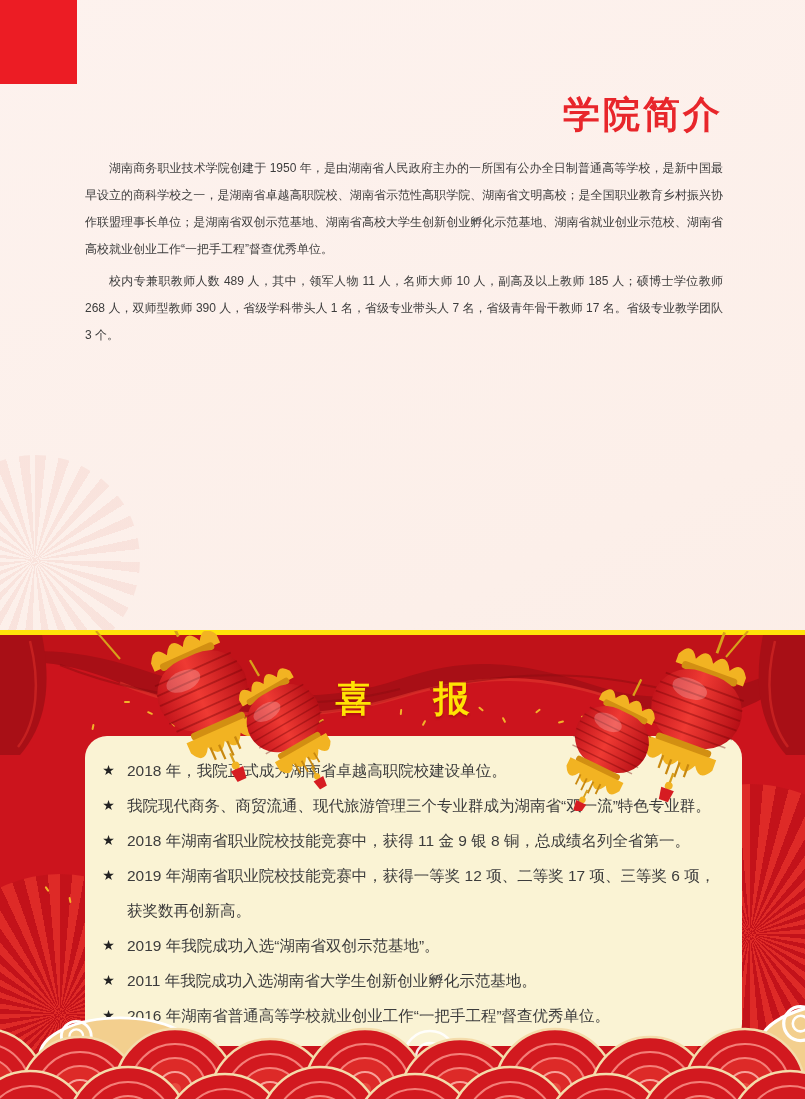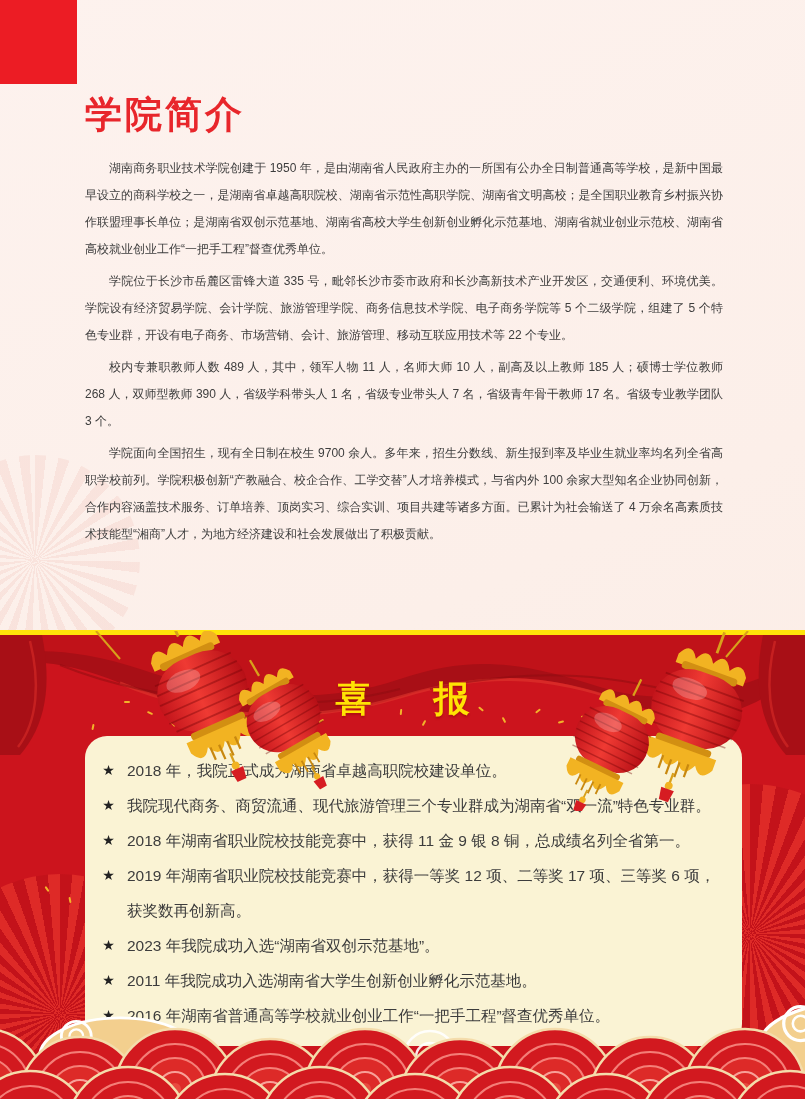--- a/index.html
+++ b/index.html
@@ -14,21 +14,21 @@
   .corner-accent { position:absolute; left:0; top:0; width:77px; height:84px; background:#ec1c24; }
   
   .faint-fan {
     position:absolute; left:-70px; top:455px; width:210px; height:210px; border-radius:50%;
     background:repeating-conic-gradient(rgba(243,204,196,.55) 0 6deg, rgba(252,238,232,0) 6deg 13deg);
     opacity:.65;
   }
   
   .intro { position:absolute; left:85px; top:90px; width:638px; z-index:2; }
   .intro-title {
-    font-size:37px; font-weight:900; color:#e8262b; text-align:left;
+    font-size:37px; font-weight:900; color:#e8262b; text-align:right;
     letter-spacing:3px; margin-bottom:15px;
   }
   .intro p {
     font-size:12px; line-height:27px; color:#3d3d3d;
     text-align:justify; text-indent:2em; margin-bottom:5px;
   }
   
   .banner {
     position:absolute; left:0; top:630px; width:805px; height:469px;
     background:#cc141d; border-top:5px solid #ffe30a;
@@ -63,23 +63,21 @@
 <body>
 
 <div class="page">
 
   <div class="corner-accent"></div>
   <div class="faint-fan"></div>
 
   <div class="intro">
     <div class="intro-title">学院简介</div>
     <p>湖南商务职业技术学院创建于 1950 年，是由湖南省人民政府主办的一所国有公办全日制普通高等学校，是新中国最早设立的商科学校之一，是湖南省卓越高职院校、湖南省示范性高职学院、湖南省文明高校；是全国职业教育乡村振兴协作联盟理事长单位；是湖南省双创示范基地、湖南省高校大学生创新创业孵化示范基地、湖南省就业创业示范校、湖南省高校就业创业工作“一把手工程”督查优秀单位。</p>
-    <p>学院位于长沙市岳麓区雷锋大道 335 号，毗邻长沙市委市政府和长沙高新技术产业开发区，交通便利、环境优美。学院设有经济贸易学院、会计学院、旅游管理学院、商务信息技术学院、电子商务学院等 5 个二级学院，组建了 5 个特色专业群，开设有电子商务、市场营销、会计、旅游管理、移动互联应用技术等 22 个专业。</p>
     <p>校内专兼职教师人数 489 人，其中，领军人物 11 人，名师大师 10 人，副高及以上教师 185 人；硕博士学位教师 268 人，双师型教师 390 人，省级学科带头人 1 名，省级专业带头人 7 名，省级青年骨干教师 17 名。省级专业教学团队 3 个。</p>
-    <p>学院面向全国招生，现有全日制在校生 9700 余人。多年来，招生分数线、新生报到率及毕业生就业率均名列全省高职学校前列。学院积极创新“产教融合、校企合作、工学交替”人才培养模式，与省内外 100 余家大型知名企业协同创新，合作内容涵盖技术服务、订单培养、顶岗实习、综合实训、项目共建等诸多方面。已累计为社会输送了 4 万余名高素质技术技能型“湘商”人才，为地方经济建设和社会发展做出了积极贡献。</p>
   </div>
 
   <div class="banner">
 
     <svg class="curtain-svg" viewBox="0 0 805 120" preserveAspectRatio="none">
       <path d="M0,0 H805 V30 C760,78 700,95 640,72 C560,42 500,30 400,62 C300,94 200,80 120,48 C70,28 30,22 0,34 Z" fill="#a80f16"></path>
       <path d="M0,0 H805 V22 C740,60 660,72 600,52 C520,26 470,20 400,44 C320,72 220,62 140,34 C80,14 30,12 0,22 Z" fill="#c01219"></path>
       <path d="M120,48 C200,82 300,92 400,62 C500,32 560,44 640,72" fill="none" stroke="#e23a30" stroke-width="3" opacity=".55"></path>
       <path d="M60,30 C160,70 300,80 400,54" fill="none" stroke="#8c0b10" stroke-width="2" opacity=".5"></path>
       <path d="M430,54 C540,30 620,40 700,64" fill="none" stroke="#8c0b10" stroke-width="2" opacity=".5"></path>
@@ -146,21 +144,21 @@
         <li>
             <span class="star">★</span>
             <span class="item-text">2018 年湖南省职业院校技能竞赛中，获得 11 金 9 银 8 铜，总成绩名列全省第一。</span>
           </li>
         <li>
             <span class="star">★</span>
             <span class="item-text">2019 年湖南省职业院校技能竞赛中，获得一等奖 12 项、二等奖 17 项、三等奖 6 项，获奖数再创新高。</span>
           </li>
         <li>
             <span class="star">★</span>
-            <span class="item-text">2023 年我院成功入选“湖南省双创示范基地”。</span>
+            <span class="item-text">2019 年我院成功入选“湖南省双创示范基地”。</span>
           </li>
         <li>
             <span class="star">★</span>
             <span class="item-text">2011 年我院成功入选湖南省大学生创新创业孵化示范基地。</span>
           </li>
         <li>
             <span class="star">★</span>
             <span class="item-text">2016 年湖南省普通高等学校就业创业工作“一把手工程”督查优秀单位。</span>
           </li>
       </ul>

